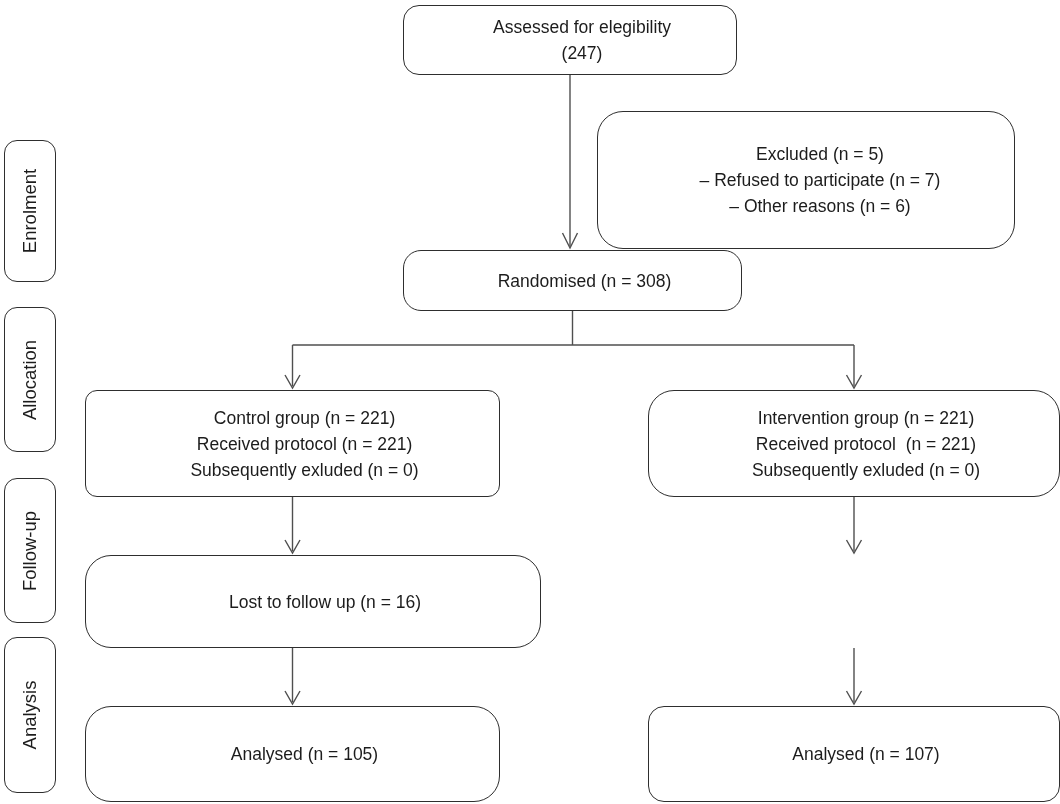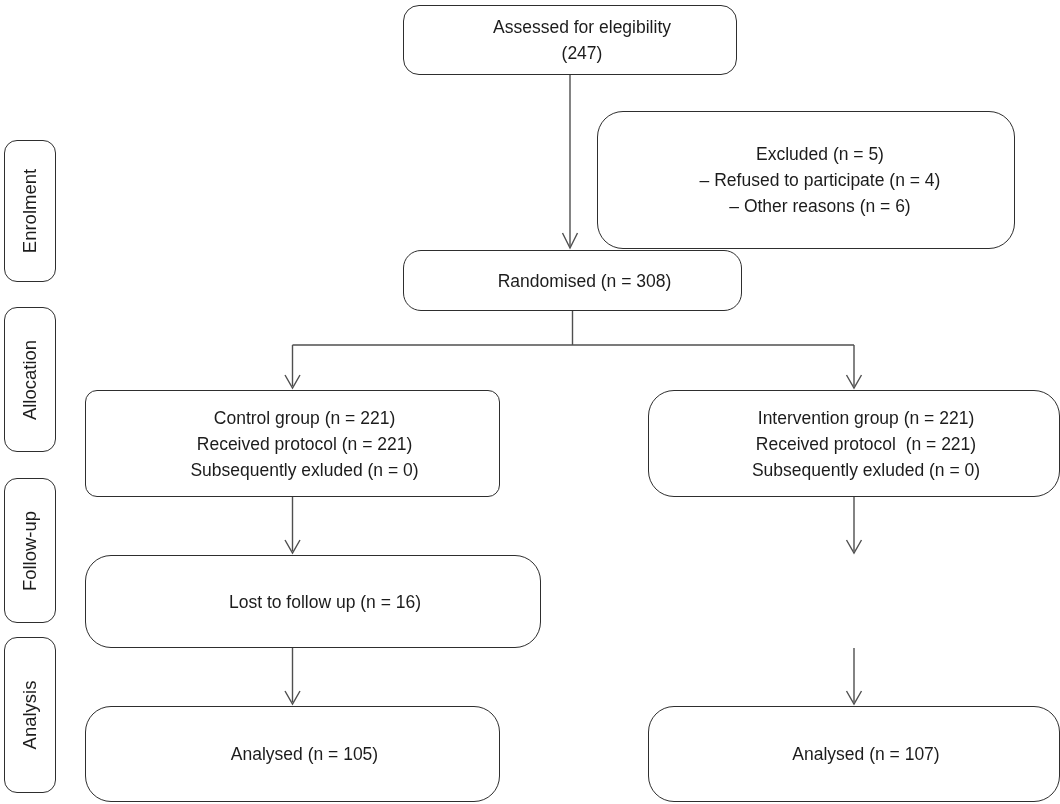--- a/index.html
+++ b/index.html
@@ -36,21 +36,21 @@
   
   .assessed      { left: 403px; top: 5px;   width: 334px; height: 70px;  border-radius: 16px; }
   .excluded      { left: 597px; top: 97px;  width: 418px; height: 138px; border-radius: 26px;
                    align-items: center; padding-left: 28px; text-align: left; margin-top: 14px; }
   .randomised    { left: 403px; top: 250px; width: 339px; height: 61px;  border-radius: 18px; }
   .control       { left: 85px;  top: 390px; width: 415px; height: 107px; border-radius: 12px; }
   .intervention  { left: 648px; top: 390px; width: 412px; height: 107px; border-radius: 26px; }
   .lost-left     { left: 85px;  top: 555px; width: 456px; height: 93px;  border-radius: 26px; }
   .lost-right    { left: 648px; top: 555px; width: 412px; height: 93px;  border-radius: 26px; }
   .analysed-left { left: 85px;  top: 706px; width: 415px; height: 96px;  border-radius: 26px; }
-  .analysed-right{ left: 648px; top: 706px; width: 412px; height: 96px;  border-radius: 26px; }
+  .analysed-right{ left: 648px; top: 706px; width: 412px; height: 96px;  border-radius: 16px; }
   
   .stage {
     position: absolute;
     left: 4px;
     width: 52px;
     box-sizing: border-box;
     background: #ffffff;
     border: 1.5px solid #2e2e2e;
     border-radius: 13px;
     display: flex;
@@ -122,21 +122,21 @@
     <span>Analysis</span>
   </div>
 
   <div class="box assessed">
     <div class="line">Assessed for elegibility</div>
     <div class="line">(247)</div>
   </div>
 
   <div class="box excluded">
     <div class="line">Excluded (n = 5)</div>
-    <div class="line">– Refused to participate (n = 4)</div>
+    <div class="line">– Refused to participate (n = 7)</div>
     <div class="line">– Other reasons (n = 6)</div>
   </div>
 
   <div class="box randomised">
     <div class="line">Randomised (n = 308)</div>
   </div>
 
   <div class="box control">
     <div class="line">Control group (n = 221)</div>
     <div class="line">Received protocol (n = 221)</div>

